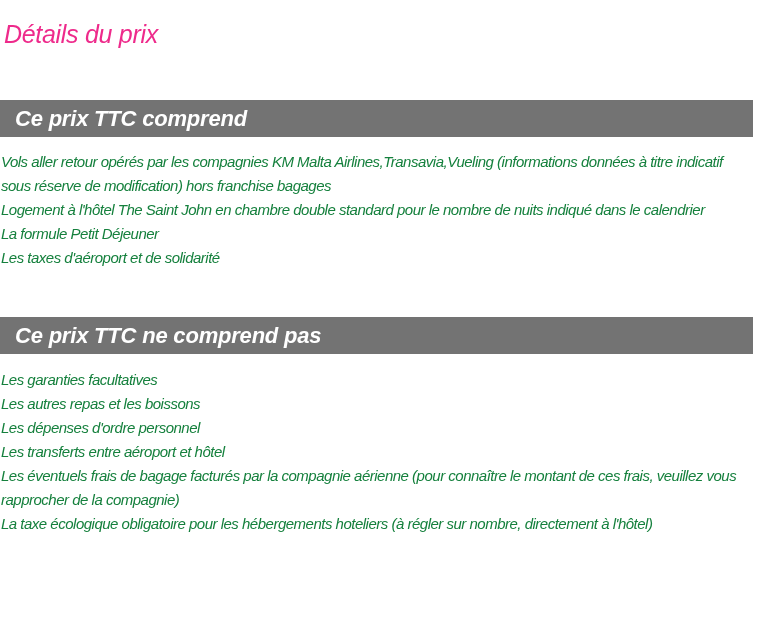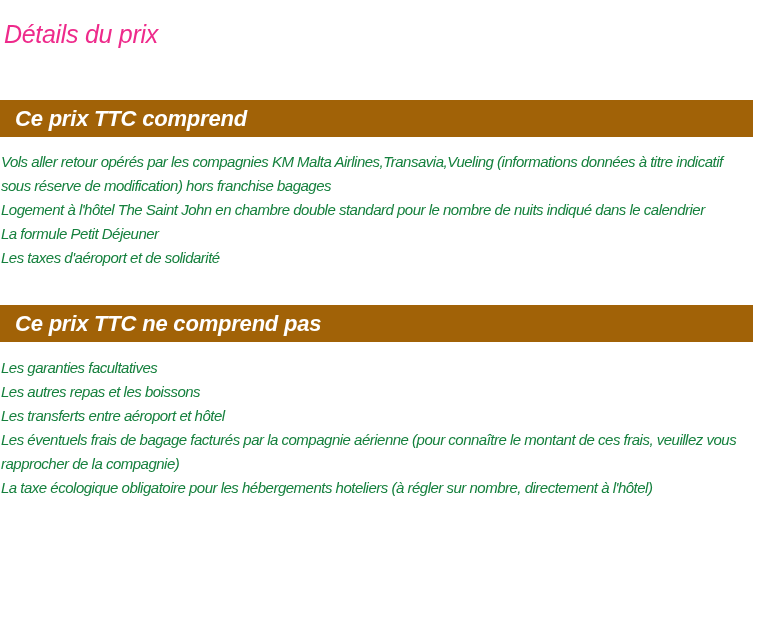--- a/index.html
+++ b/index.html
@@ -20,37 +20,37 @@
     line-height: 27px;
     font-style: italic;
     font-weight: normal;
     color: #EE2A8B;
     letter-spacing: -0.3px;
   }
   .section-banner {
     box-sizing: border-box;
     width: 753px;
     height: 37px;
-    background: #a16207;
+    background: #737373;
     display: flex;
     align-items: center;
     padding-left: 15px;
   }
   .section-banner .banner-label {
     color: #ffffff;
     font-size: 22px;
     font-style: italic;
     font-weight: bold;
     letter-spacing: -0.2px;
   }
   .banner-included {
     margin-top: 52px;
   }
   .banner-not-included {
-    margin-top: 35px;
+    margin-top: 47px;
   }
   .item-list {
     list-style: none;
     margin: 0;
     padding: 0 0 0 1px;
     color: #15803d;
     font-style: italic;
     font-size: 15px;
     line-height: 24px;
     letter-spacing: -0.5px;
@@ -86,19 +86,20 @@
     </ul>
   </section>
 
   <section>
     <div class="section-banner banner-not-included">
       <span class="banner-label">Ce prix TTC ne comprend pas</span>
     </div>
     <ul class="item-list list-not-included">
       <li>Les garanties facultatives</li>
       <li>Les autres repas et les boissons</li>
+      <li>Les dépenses d'ordre personnel</li>
       <li>Les transferts entre aéroport et hôtel</li>
       <li>Les éventuels frais de bagage facturés par la compagnie aérienne (pour connaître le montant de ces frais, veuillez vous rapprocher de la compagnie)</li>
       <li>La taxe écologique obligatoire pour les hébergements hoteliers (à régler sur nombre, directement à l'hôtel)</li>
     </ul>
   </section>
 
 </main>
 
 </body></html>

